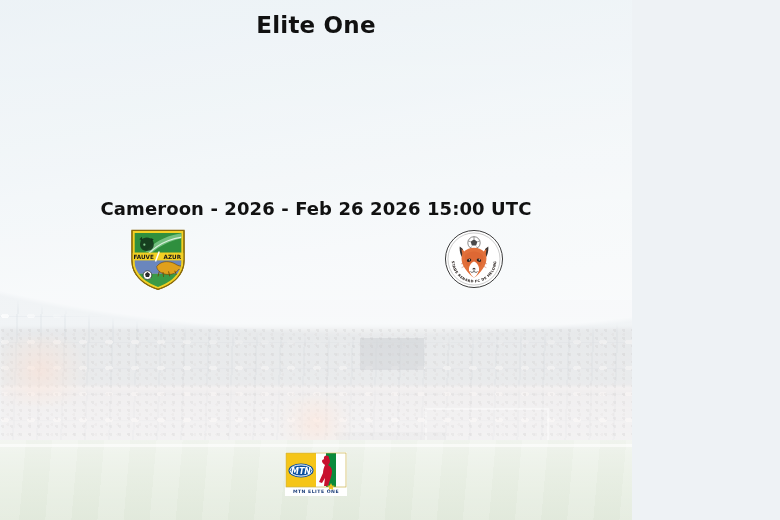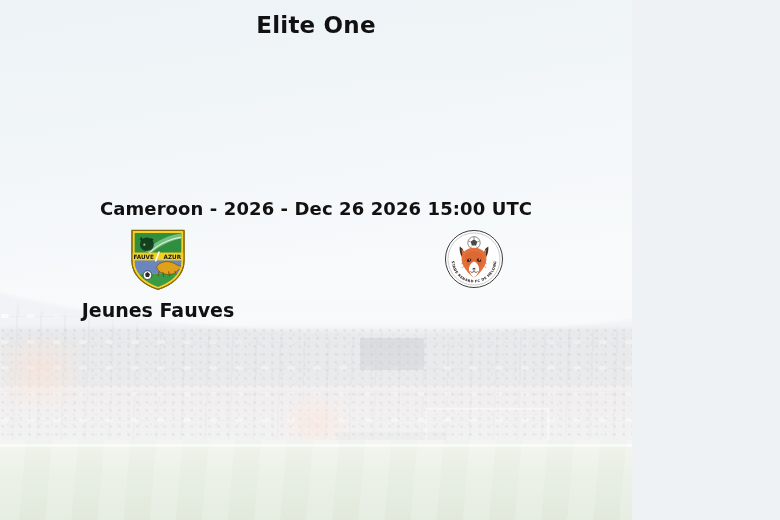--- a/index.html
+++ b/index.html
@@ -164,21 +164,21 @@
     <div class="pitch-stripes"></div>
     <div class="sideline"></div>
 
     <div class="haze"></div>
   </div>
 
   <div class="content">
 
     <div class="title">Elite One</div>
 
-    <div class="meta">Cameroon - 2026 - Dec 26 2026 15:00 UTC</div>
+    <div class="meta">Cameroon - 2026 - Feb 26 2026 15:00 UTC</div>
 
     <div class="teams">
 
       <div class="team">
         <span class="crest">
           <svg viewBox="0 0 100 100" width="62" height="62" aria-hidden="true">
             <defs>
               <clipPath id="shieldClip">
                 <path d="M12 8 H88 V52 C88 74 70 88 50 95 C30 88 12 74 12 52 Z"></path>
               </clipPath>
@@ -208,21 +208,20 @@
               <path d="M33 71 l4 3 -1.5 5 h-5 L29 74z" fill="#2b2b2b"></path>
             </g>
 
             <rect x="8" y="40" width="84" height="12" fill="#f2d024"></rect>
             <text x="27" y="49.6" font-family="DejaVu Sans, Liberation Sans, sans-serif" font-size="9.2" font-weight="bold" fill="#1a1a1a" text-anchor="middle">FAUVE</text>
             <path d="M52 38 L46 54" stroke="#ffffff" stroke-width="2.4"></path>
             <text x="73" y="49.6" font-family="DejaVu Sans, Liberation Sans, sans-serif" font-size="9.2" font-weight="bold" fill="#1a1a1a" text-anchor="middle">AZUR</text>
             <path d="M8 4 H92 V53 C92 77 72 92 50 99 C28 92 8 77 8 53 Z" fill="none" stroke="#8a6a08" stroke-width="2"></path>
           </svg>
         </span>
-        <div class="team-name">Jeunes Fauves</div>
       </div>
 
       <div class="team">
         <span class="crest">
           <svg viewBox="0 0 100 100" width="62" height="62" aria-hidden="true">
             <defs>
               <path id="arcBottom" d="M14 52 a36 36 0 0 0 72 0"></path>
             </defs>
             <circle cx="50" cy="50" r="46" fill="#ffffff" stroke="#3a3a3a" stroke-width="1.6"></circle>
             <circle cx="50" cy="50" r="42" fill="none" stroke="#9a9a9a" stroke-width="0.8"></circle>
@@ -253,15 +252,37 @@
 
             <text font-family="DejaVu Sans, Liberation Sans, sans-serif" font-size="5.6" font-weight="bold" fill="#2b2320" letter-spacing="0.5">
               <textPath href="#arcBottom" startOffset="50%" text-anchor="middle">STADE RENARD FC DE MELONG</textPath>
             </text>
           </svg>
         </span>
       </div>
 
     </div>
 
+    <div class="sponsor">
+      <svg viewBox="0 0 62 44" aria-hidden="true">
+        <rect x="0" y="0" width="62" height="44" fill="#ffffff"></rect>
+
+        <rect x="1" y="1" width="30" height="34" fill="#f5c518"></rect>
+        <ellipse cx="16" cy="18.5" rx="12.5" ry="7" fill="#0a4f9e"></ellipse>
+        <ellipse cx="16" cy="18.5" rx="11" ry="5.6" fill="none" stroke="#ffffff" stroke-width="1"></ellipse>
+        <text x="16" y="21.6" font-family="DejaVu Sans, Liberation Sans, sans-serif" font-size="8" font-weight="bold" font-style="italic" fill="#ffffff" text-anchor="middle">MTN</text>
+
+        <rect x="31" y="1" width="10" height="34" fill="#ffffff"></rect>
+        <rect x="41" y="1" width="10" height="34" fill="#0a8a3c"></rect>
+        <rect x="51" y="1" width="10" height="34" fill="#ffffff"></rect>
+        <path d="M41 1 h10 v20 c-3 6-7 10-10 14 Z" fill="#0a8a3c"></path>
+
+        <path d="M40 7 c2-2 5-1 5 2 0 2-1 3-2 4 2 1 4 3 4 6 0 3-1 6-2 9 l-2 6 h-4 l1-8 -3 5 -3-1 4-9 c0-3 1-6 2-8 -2-1-3-3-3-4 0-1 1-2 3-2z" fill="#c8102e"></path>
+        <circle cx="41.5" cy="6" r="2.6" fill="#c8102e"></circle>
+
+        <path d="M46 31 l1.1 2.4 2.6.3 -1.9 1.8 .5 2.6 -2.3-1.3 -2.3 1.3 .5-2.6 -1.9-1.8 2.6-.3z" fill="#f5c518"></path>
+        <rect x="1" y="1" width="60" height="34" fill="none" stroke="#c9b24a" stroke-width="0.7"></rect>
+        <text x="31" y="41" font-family="DejaVu Sans, Liberation Sans, sans-serif" font-size="4.6" font-weight="bold" fill="#1d3f7a" text-anchor="middle" letter-spacing="0.5">MTN ELITE ONE</text>
+      </svg>
+    </div>
 
   </div>
 </div>
 
 </body></html>

